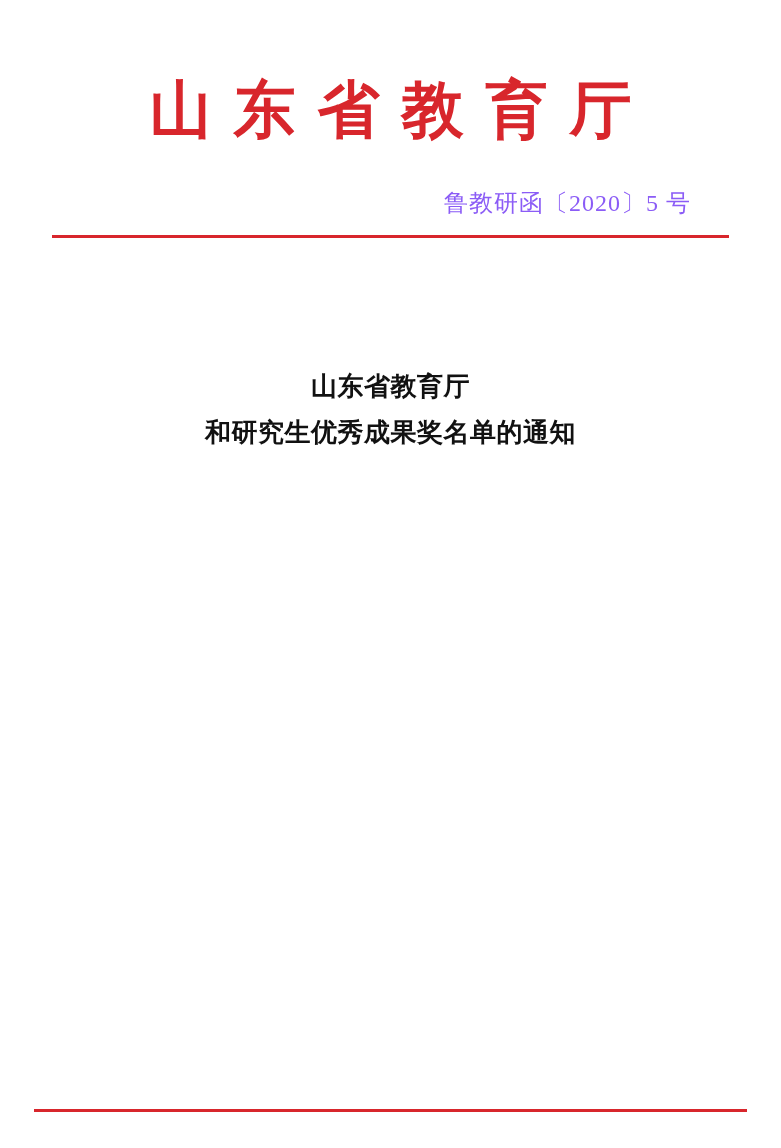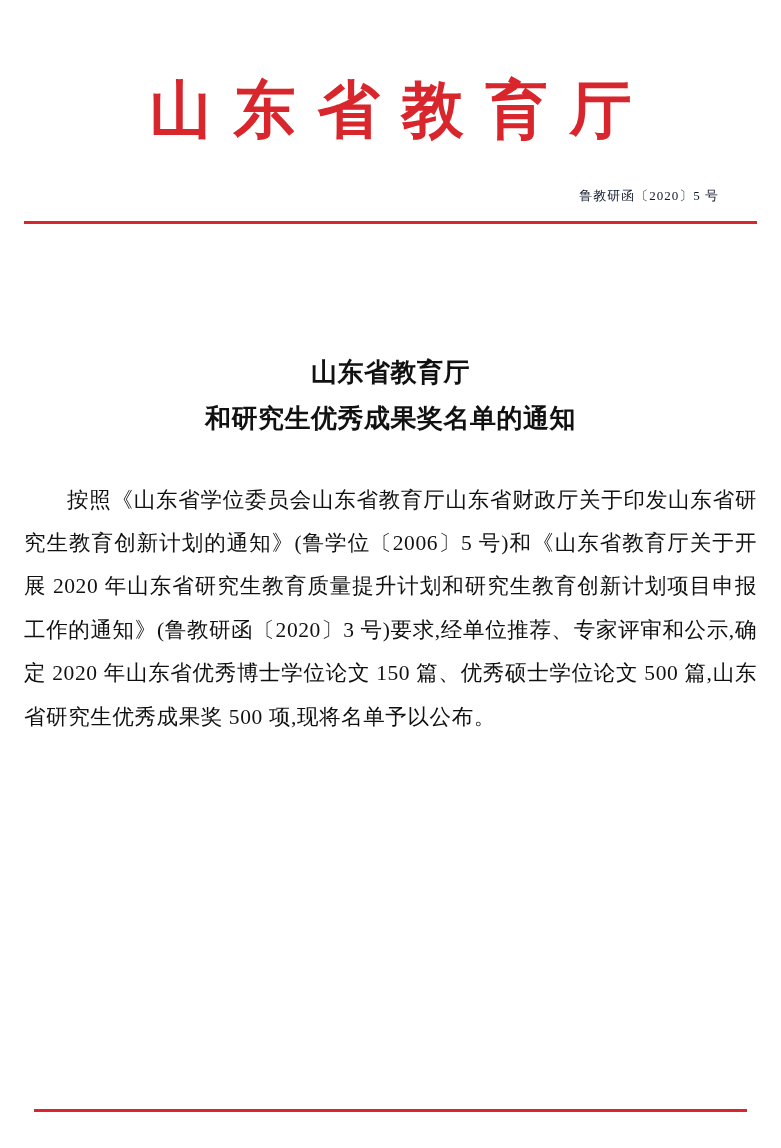--- a/index.html
+++ b/index.html
@@ -13,21 +13,21 @@
     font-family: "Liberation Serif", "DejaVu Serif", serif;
     color: #111111;
     position: relative;
     overflow: hidden;
   }
   .page {
     position: relative;
     width: 781px;
     height: 1148px;
     box-sizing: border-box;
-    padding: 0 24px;
+    padding: 0 52px;
   }
 
   
   .letterhead {
     text-align: center;
     padding-top: 78px;
   }
   .letterhead-title {
     color: #d8262c;
     font-family: "Liberation Serif", "DejaVu Serif", serif;
@@ -36,23 +36,23 @@
     letter-spacing: 22px;
     text-indent: 22px;
     line-height: 1.05;
     white-space: nowrap;
   }
 
   .doc-number {
     margin-top: 44px;
     text-align: right;
     padding-right: 38px;
-    font-size: 13px;
+    font-size: 24px;
     letter-spacing: 1px;
-    color: #0f172a;
+    color: #8b5cf6;
   }
 
   
   .header-rule {
     margin-top: 16px;
     height: 3px;
     background: #d8262c;
     width: 100%;
   }
 
@@ -110,17 +110,16 @@
   <div class="doc-number">鲁教研函〔2020〕5 号</div>
 
   <div class="header-rule"></div>
 
   <div class="title-block">
     <span class="title-line">山东省教育厅</span>
     <span class="title-line">和研究生优秀成果奖名单的通知</span>
   </div>
 
   <div class="body-text">
-    <p class="para">按照《山东省学位委员会山东省教育厅山东省财政厅关于印发山东省研究生教育创新计划的通知》(鲁学位〔2006〕5 号)和《山东省教育厅关于开展 2020 年山东省研究生教育质量提升计划和研究生教育创新计划项目申报工作的通知》(鲁教研函〔2020〕3 号)要求,经单位推荐、专家评审和公示,确定 2020 年山东省优秀博士学位论文 150 篇、优秀硕士学位论文 500 篇,山东省研究生优秀成果奖 500 项,现将名单予以公布。</p>
   </div>
 
   <div class="footer-rule"></div>
 </div>
 
 </body></html>

